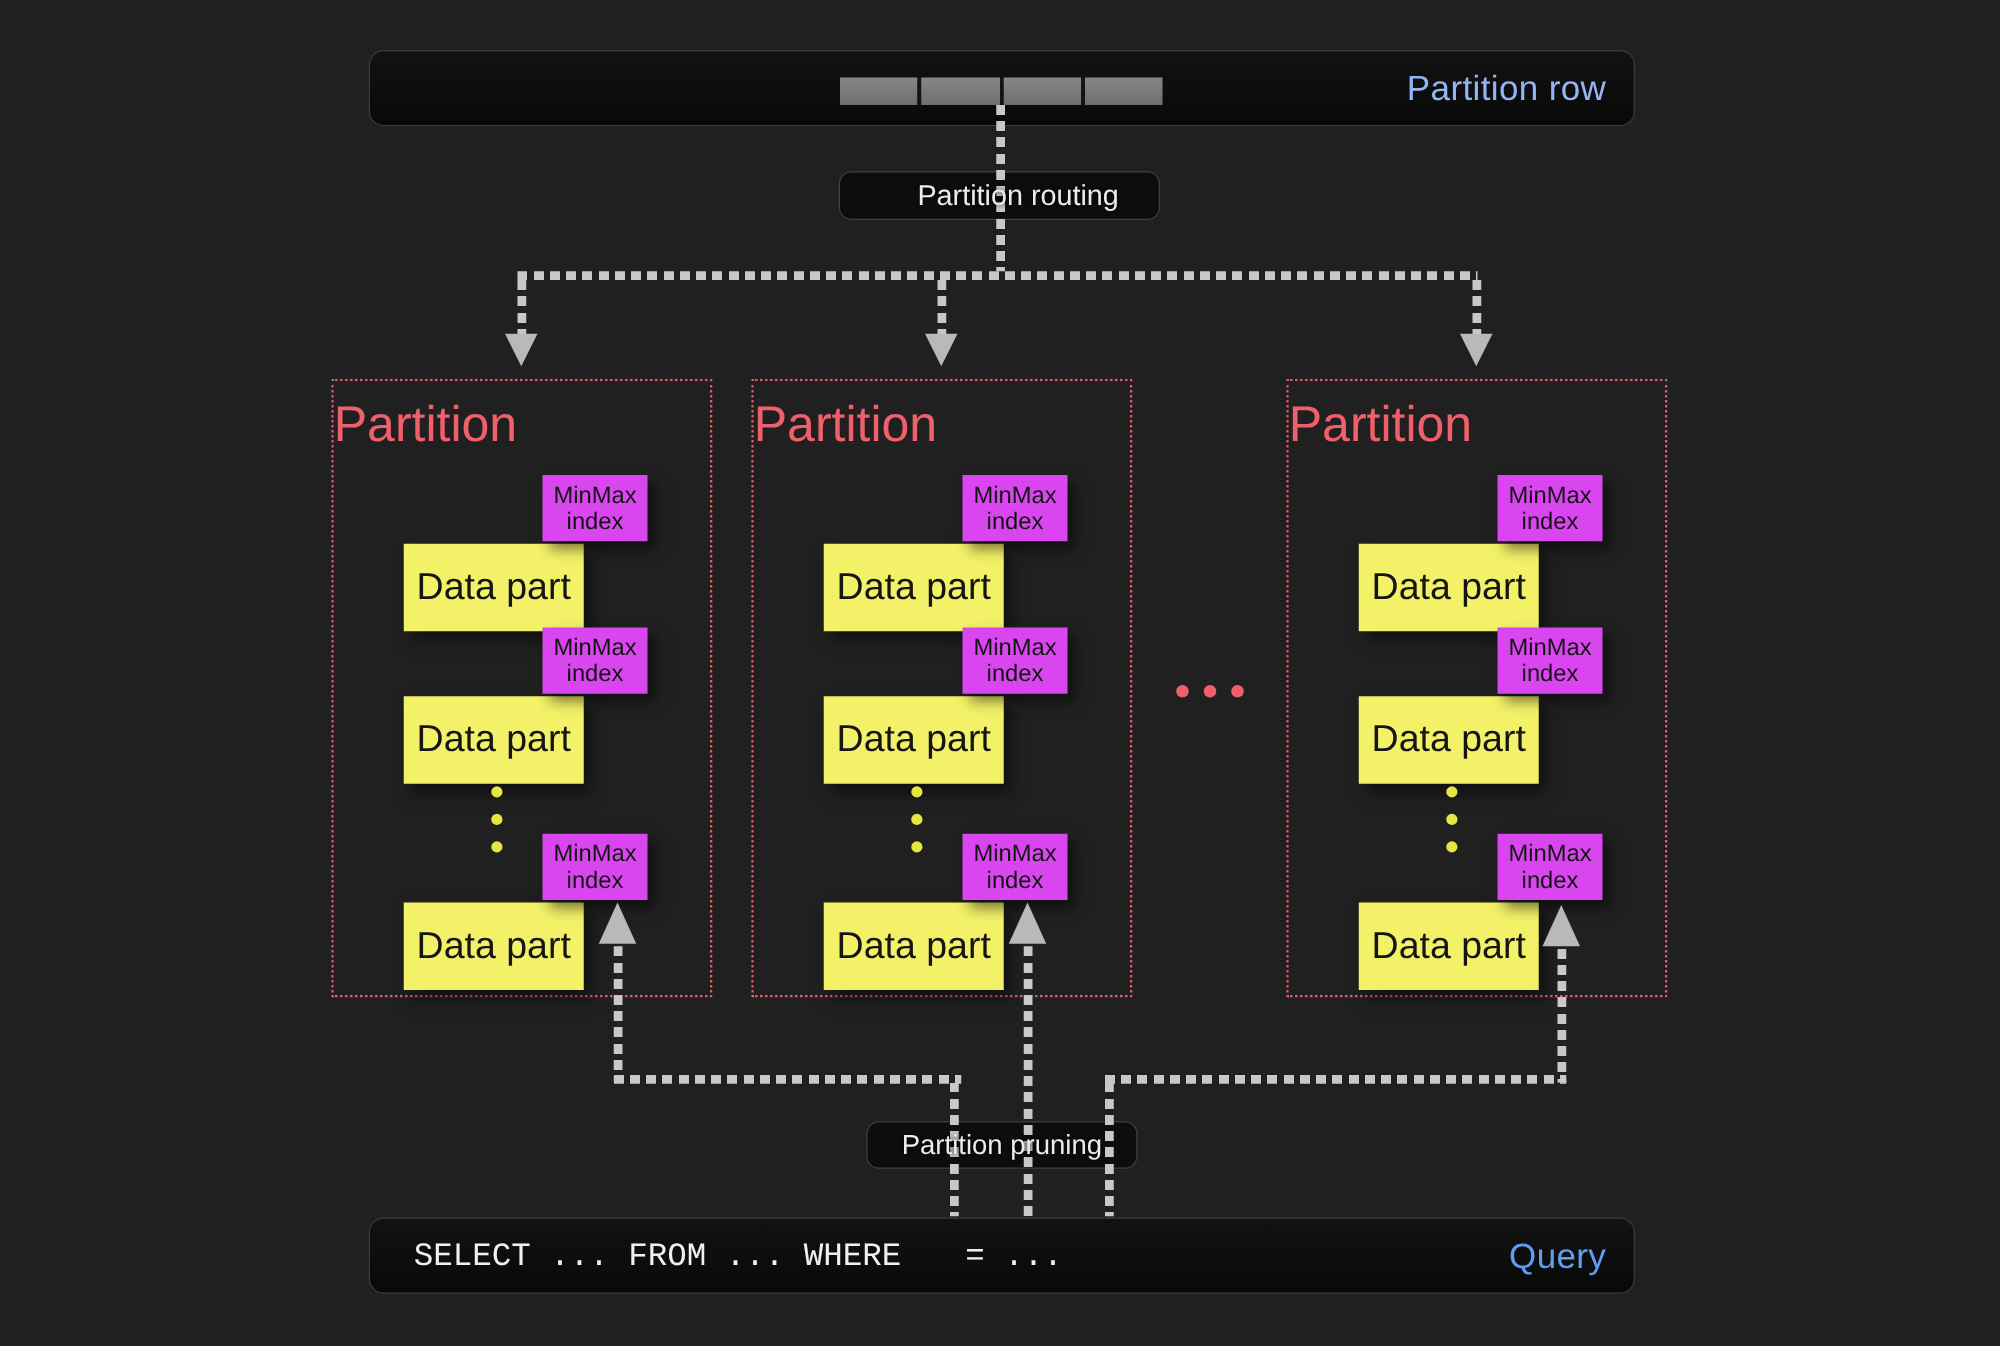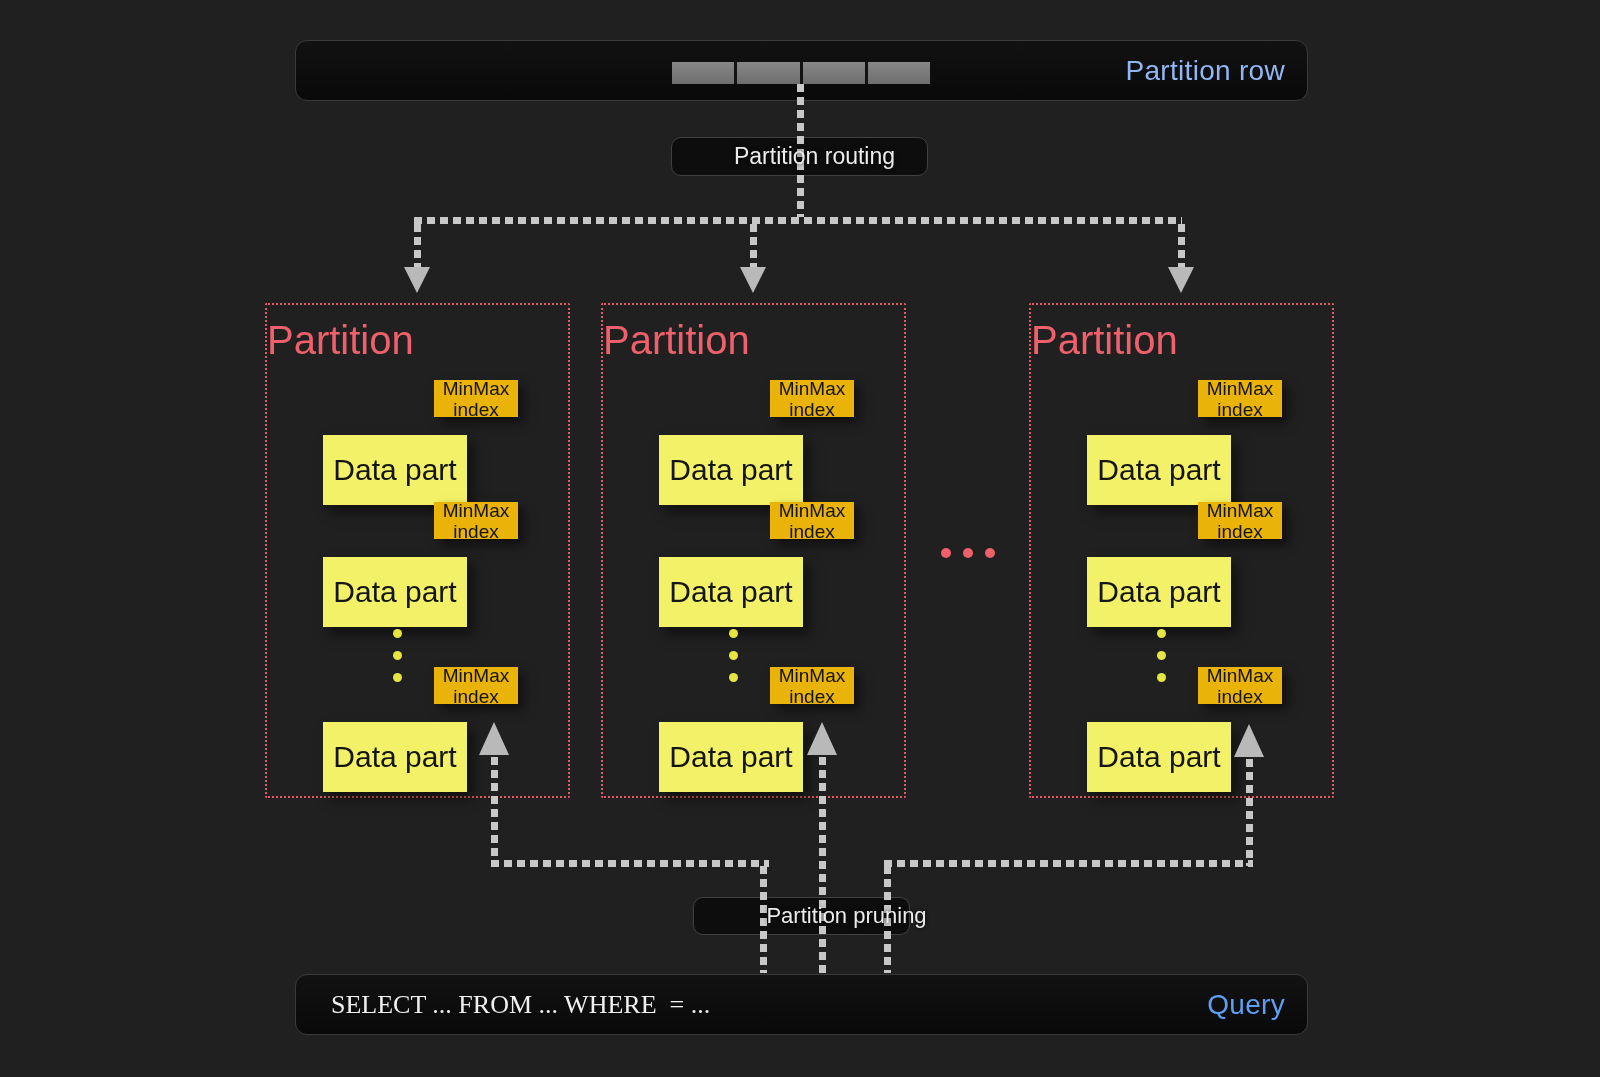--- a/index.html
+++ b/index.html
@@ -30,22 +30,22 @@
     display:flex;
   }
   .row-cell{
     flex:1;background:linear-gradient(#878787,#6e6e6e);
     border-right:3px solid #131313;
   }
   .row-cell:last-child{border-right:none;}
   
   .sql{
     position:absolute;left:35px;top:0;height:100%;display:flex;align-items:center;
-    font-family:Liberation Serif, serif;
-    font-size:26px;color:#f0f0f0;white-space:pre;
+    font-family:Liberation Mono, monospace;
+    font-size:26px;color:#f0f0f0;white-space:pre;gap:20px;
   }
   .sql .key{color:#ef6a75;}
   
   .pill-bg{
     position:absolute;background:#0d0d0d;border:1px solid #404040;
     border-radius:10px;box-sizing:border-box;z-index:3;
   }
   .pill-label{
     position:absolute;display:flex;align-items:center;justify-content:center;
     color:#ececec;font-size:23px;z-index:6;pointer-events:none;
@@ -79,22 +79,22 @@
     position:absolute;top:13px;left:0;width:100%;text-align:left;
     color:#f0606c;font-size:40px;
   }
   .datapart{
     position:absolute;left:56px;width:144px;height:70px;
     background:#f2f167;box-shadow:6px 7px 12px rgba(0,0,0,.5);
     display:flex;align-items:center;justify-content:center;
     color:#151515;font-size:30px;z-index:1;white-space:nowrap;margin-top:20px;
   }
   .minmax{
-    position:absolute;left:167px;width:84px;height:37px;
-    background:#eab308;box-shadow:6px 6px 10px rgba(0,0,0,.5);
+    position:absolute;left:167px;width:84px;height:53px;
+    background:#d946ef;box-shadow:6px 6px 10px rgba(0,0,0,.5);
     display:flex;align-items:center;justify-content:center;text-align:center;
     color:#131313;font-size:19px;line-height:21px;z-index:2;
   }
   .p-row1 .datapart{top:110px;} .p-row1 .minmax{top:75px;}
   .p-row2 .datapart{top:232px;} .p-row2 .minmax{top:197px;}
   .p-row3 .datapart{top:397px;} .p-row3 .minmax{top:362px;}
   .vdots{position:absolute;left:126px;top:324px;width:9px;z-index:1;}
   .vdot{width:9px;height:9px;border-radius:50%;background:#e3e643;margin-bottom:13px;}
   
   .red-ellipsis{position:absolute;top:548px;left:941px;display:flex;gap:12px;z-index:1;}
@@ -207,20 +207,20 @@
 
   <div class="arr-up" style="left:807px;top:722px;"></div>
   <div class="dash-v" style="left:819px;top:757px;height:216px;"></div>
 
   <div class="arr-up" style="left:1234px;top:724px;"></div>
   <div class="dash-v" style="left:1246px;top:759px;height:107px;"></div>
   <div class="dash-h" style="left:884px;top:860px;width:369px;"></div>
   <div class="dash-v" style="left:884px;top:866px;height:107px;"></div>
 
   <div class="pill-bg" style="left:693px;top:897px;width:217px;height:38px;"></div>
-  <div class="pill-label" style="left:693px;top:897px;width:217px;height:38px;font-size:22px;padding-left:45px;">Partition pruning</div>
+  <div class="pill-label" style="left:693px;top:897px;width:217px;height:38px;font-size:22px;">Partition pruning</div>
 
   <div class="bar bottom">
     <div class="sql"><span>SELECT ... FROM ... WHERE </span><span> = ...</span></div>
     <div class="bar-label blue2">Query</div>
   </div>
 
 </div>
 
 </body></html>

